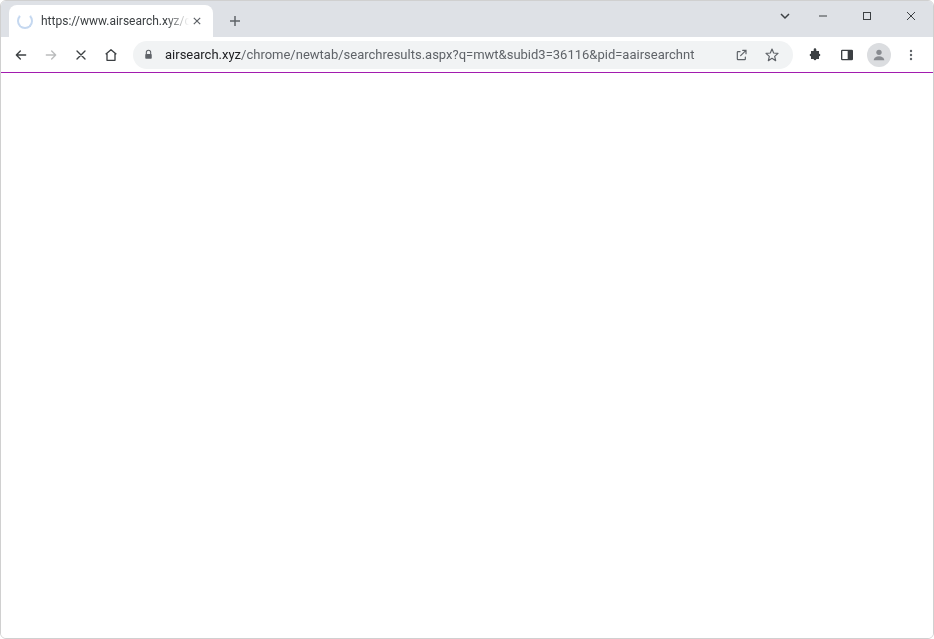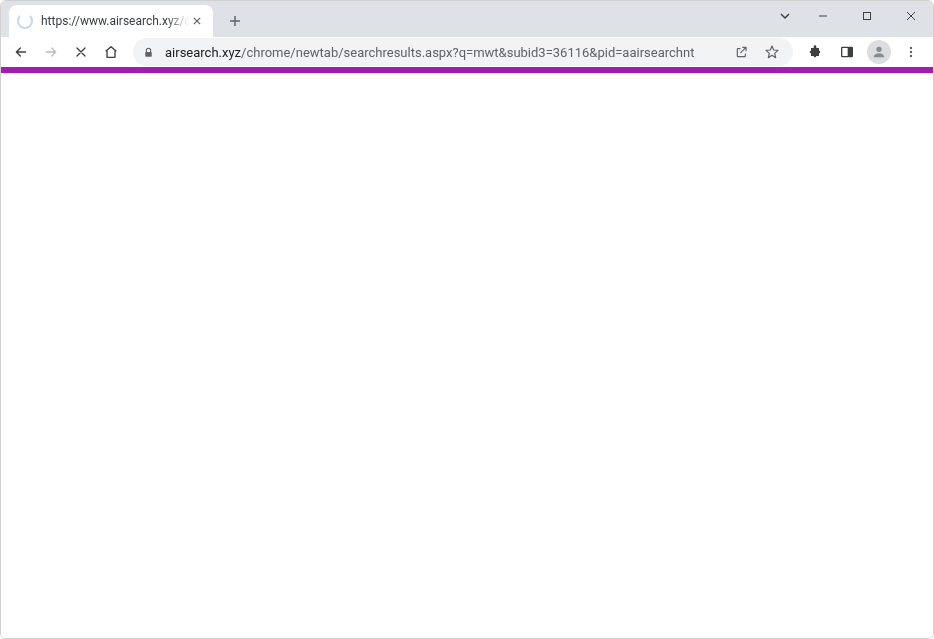--- a/index.html
+++ b/index.html
@@ -101,21 +101,21 @@
       width: 32px;
       height: 30px;
       display: flex;
       align-items: center;
       justify-content: center;
       cursor: pointer;
     }
     .toolbar {
       height: 36px;
       background: #fff;
-      border-bottom: 6px solid #a21caf;
+      border-bottom: 1px solid #a21caf;
       display: flex;
       align-items: center;
       padding: 0 6px;
       gap: 2px;
     }
     .tb-btn {
       width: 28px;
       height: 28px;
       display: flex;
       align-items: center;

